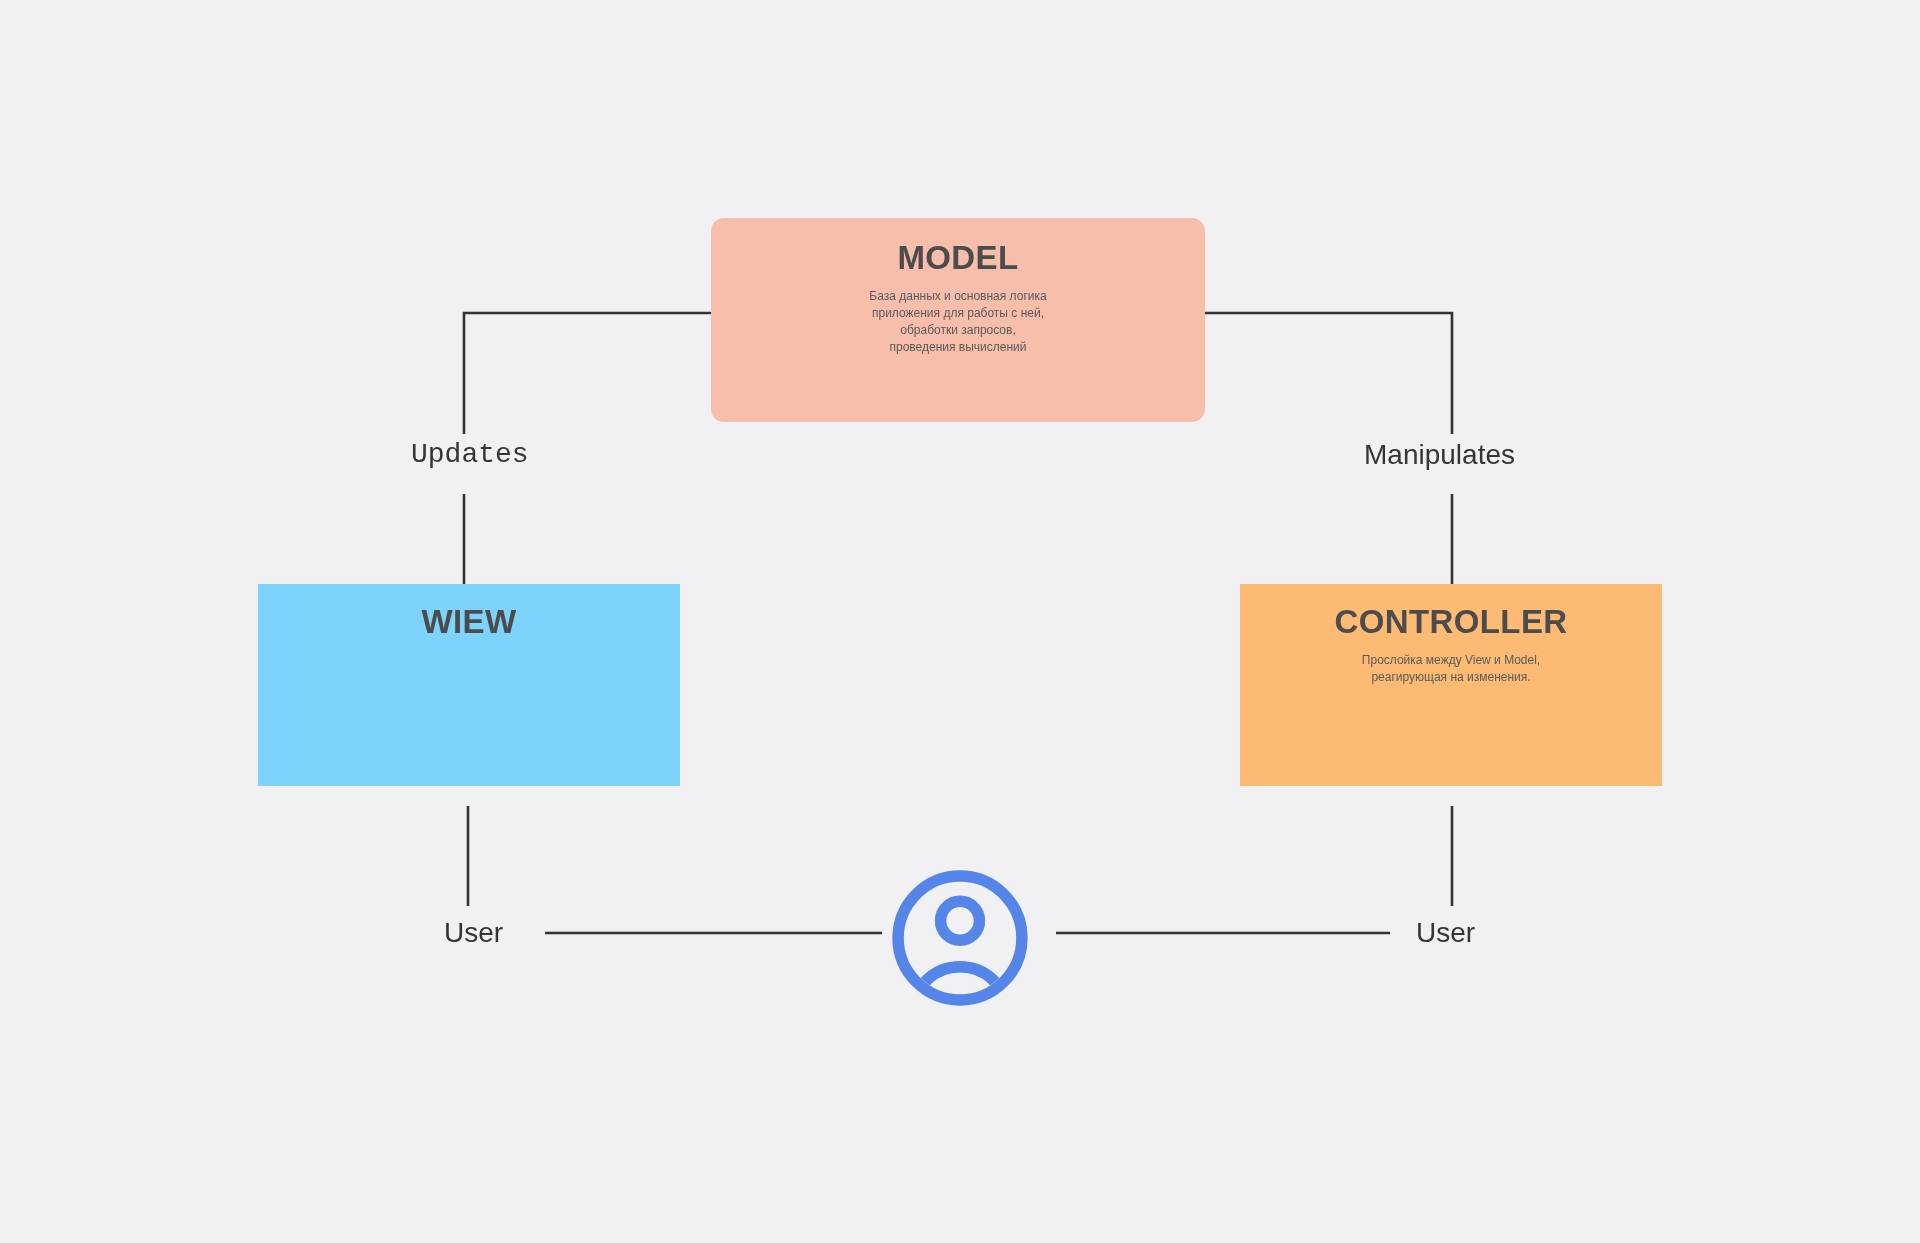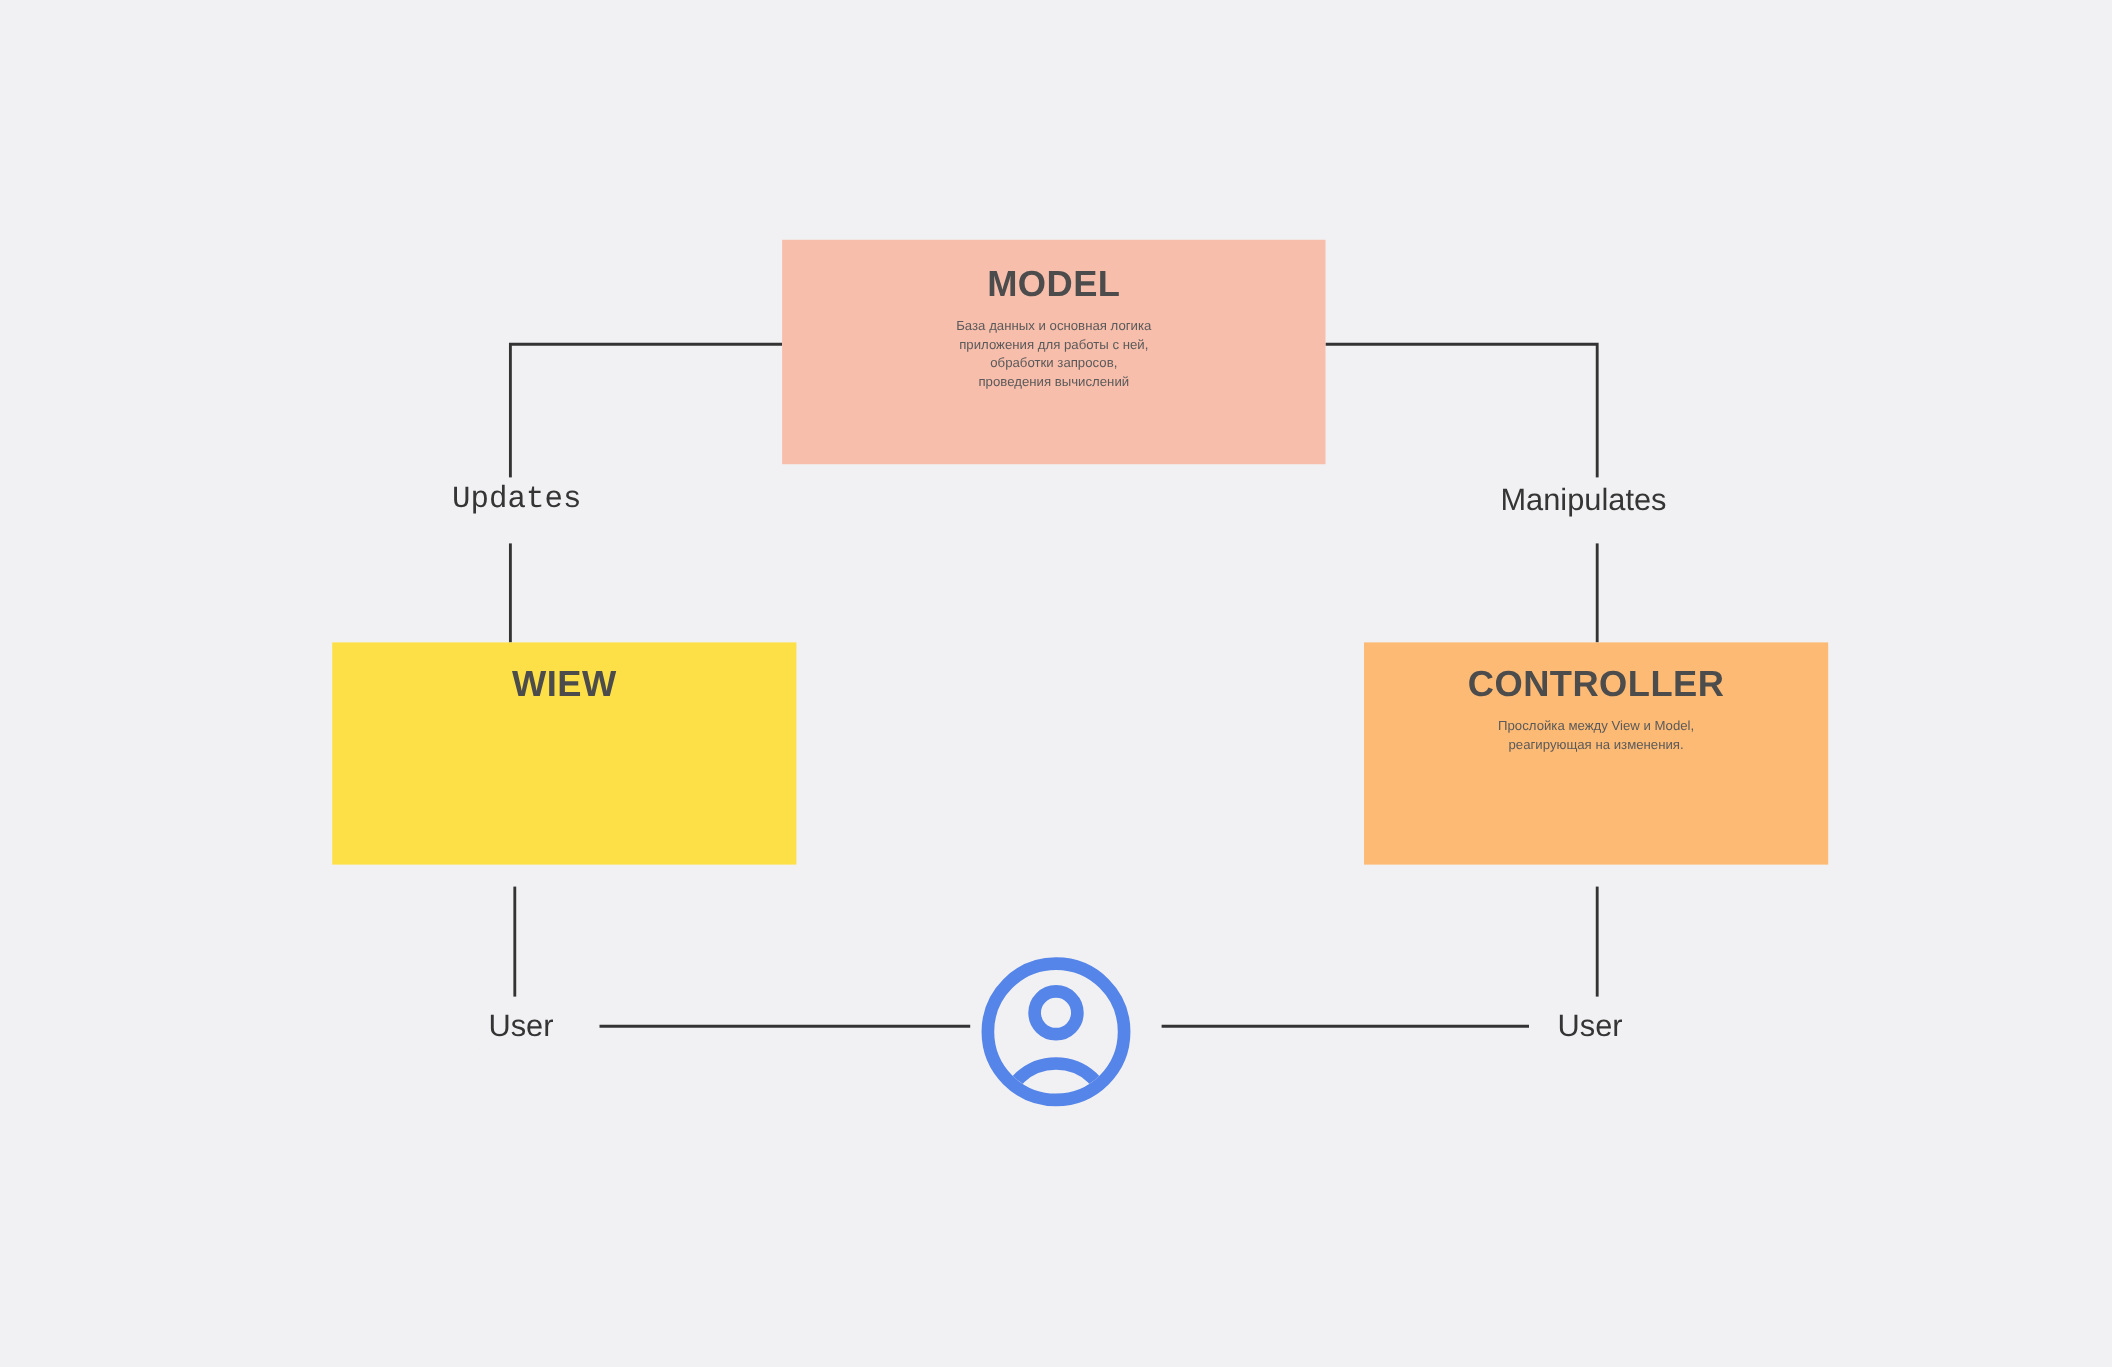--- a/index.html
+++ b/index.html
@@ -52,28 +52,28 @@
     white-space: pre-line;
   }
 
   #box-model {
     left: 711px;
     top: 218px;
     width: 494px;
     height: 204px;
     background: #F8BEAC;
     padding-top: 20px;
+    border-radius: 13px;
   }
   #box-view {
     left: 258px;
     top: 584px;
     width: 422px;
     height: 202px;
-    background: #fde047;
-    margin-left: 44px;
+    background: #7dd3fc;
   }
   #box-controller {
     left: 1240px;
     top: 584px;
     width: 422px;
     height: 202px;
     background: #fdba74;
   }
 
   

